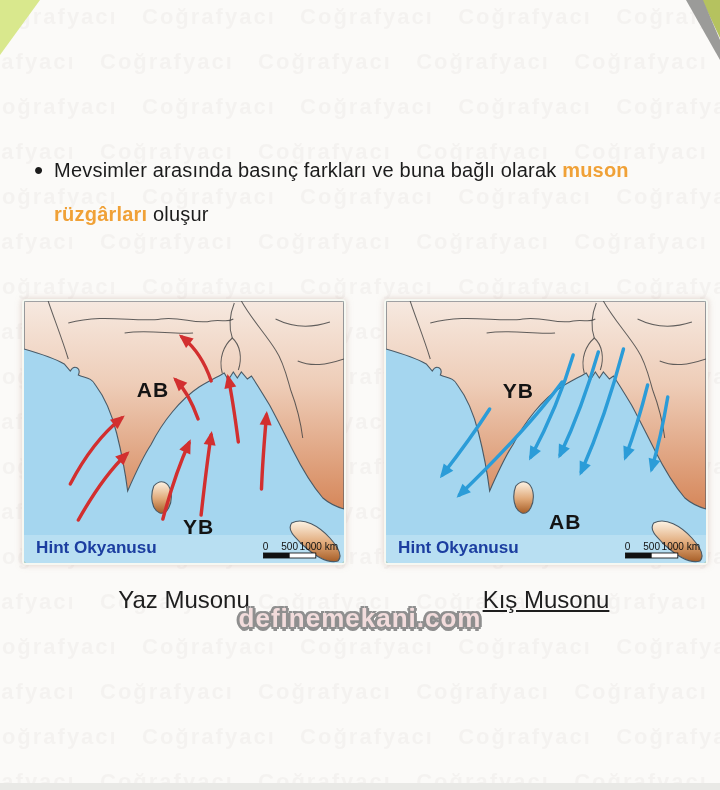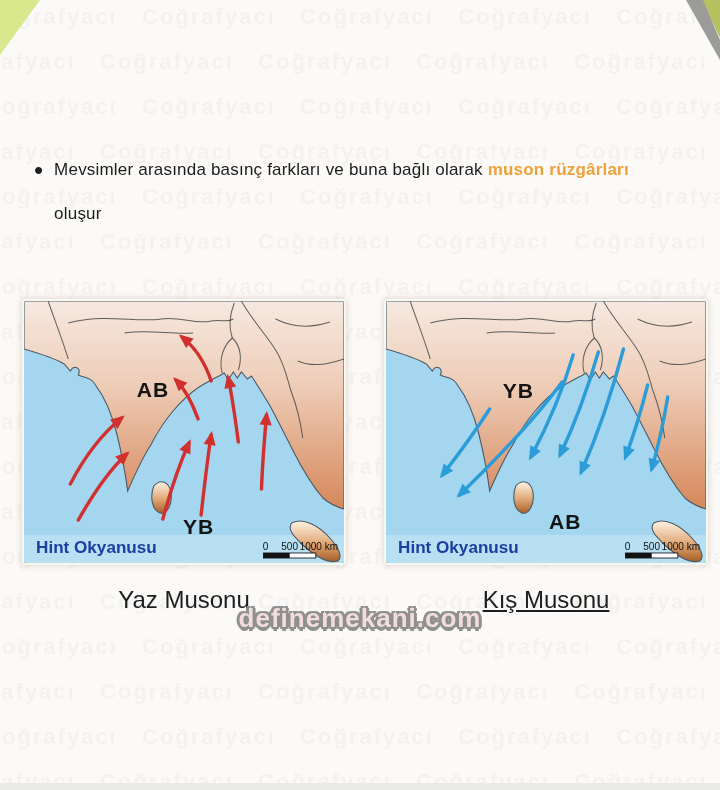--- a/index.html
+++ b/index.html
@@ -23,21 +23,21 @@
   #corner-olive-tr { position:absolute; inset:0;
     background:#b5c25f; clip-path:polygon(124px 0,142px 0,142px 38px); }
   #corner-gray-tr { position:absolute; inset:0;
     background:#9b9b99; clip-path:polygon(108px 0,125px 0,142px 40px,142px 60px); }
   #bottom-bar { position:absolute; left:0; bottom:0; width:720px; height:7px;
     background:#e9e9e6; z-index:2; }
   
   #headline { position:absolute; left:34px; top:148px; width:622px; z-index:3;
     display:flex; gap:11px; }
   #headline .marker { font-size:26px; line-height:44px; color:#1c1c1c; }
-  #headline p { font-size:17px; line-height:44px; color:#1c1c1c; letter-spacing:.2px; }
+  #headline p { font-size:20px; line-height:44px; color:#1c1c1c; letter-spacing:.2px; }
   #headline .hl { color:#f0a137; font-weight:bold; }
   
   .map-frame { position:absolute; top:299px; width:324px; height:266px; z-index:3;
     border:2px solid rgba(255,255,255,.95); border-radius:4px; overflow:hidden;
     box-shadow:0 0 6px rgba(195,165,155,.55); background:#4d7c0f; }
   #map-left  { left:22px; }
   #map-right { left:384px; }
   .map-frame svg { display:block; width:320px; height:262px; }
   .coast { stroke:#4a5a66; stroke-width:1.1; }
   .border-line { fill:none; stroke:#474747; stroke-width:1; opacity:.85; }

